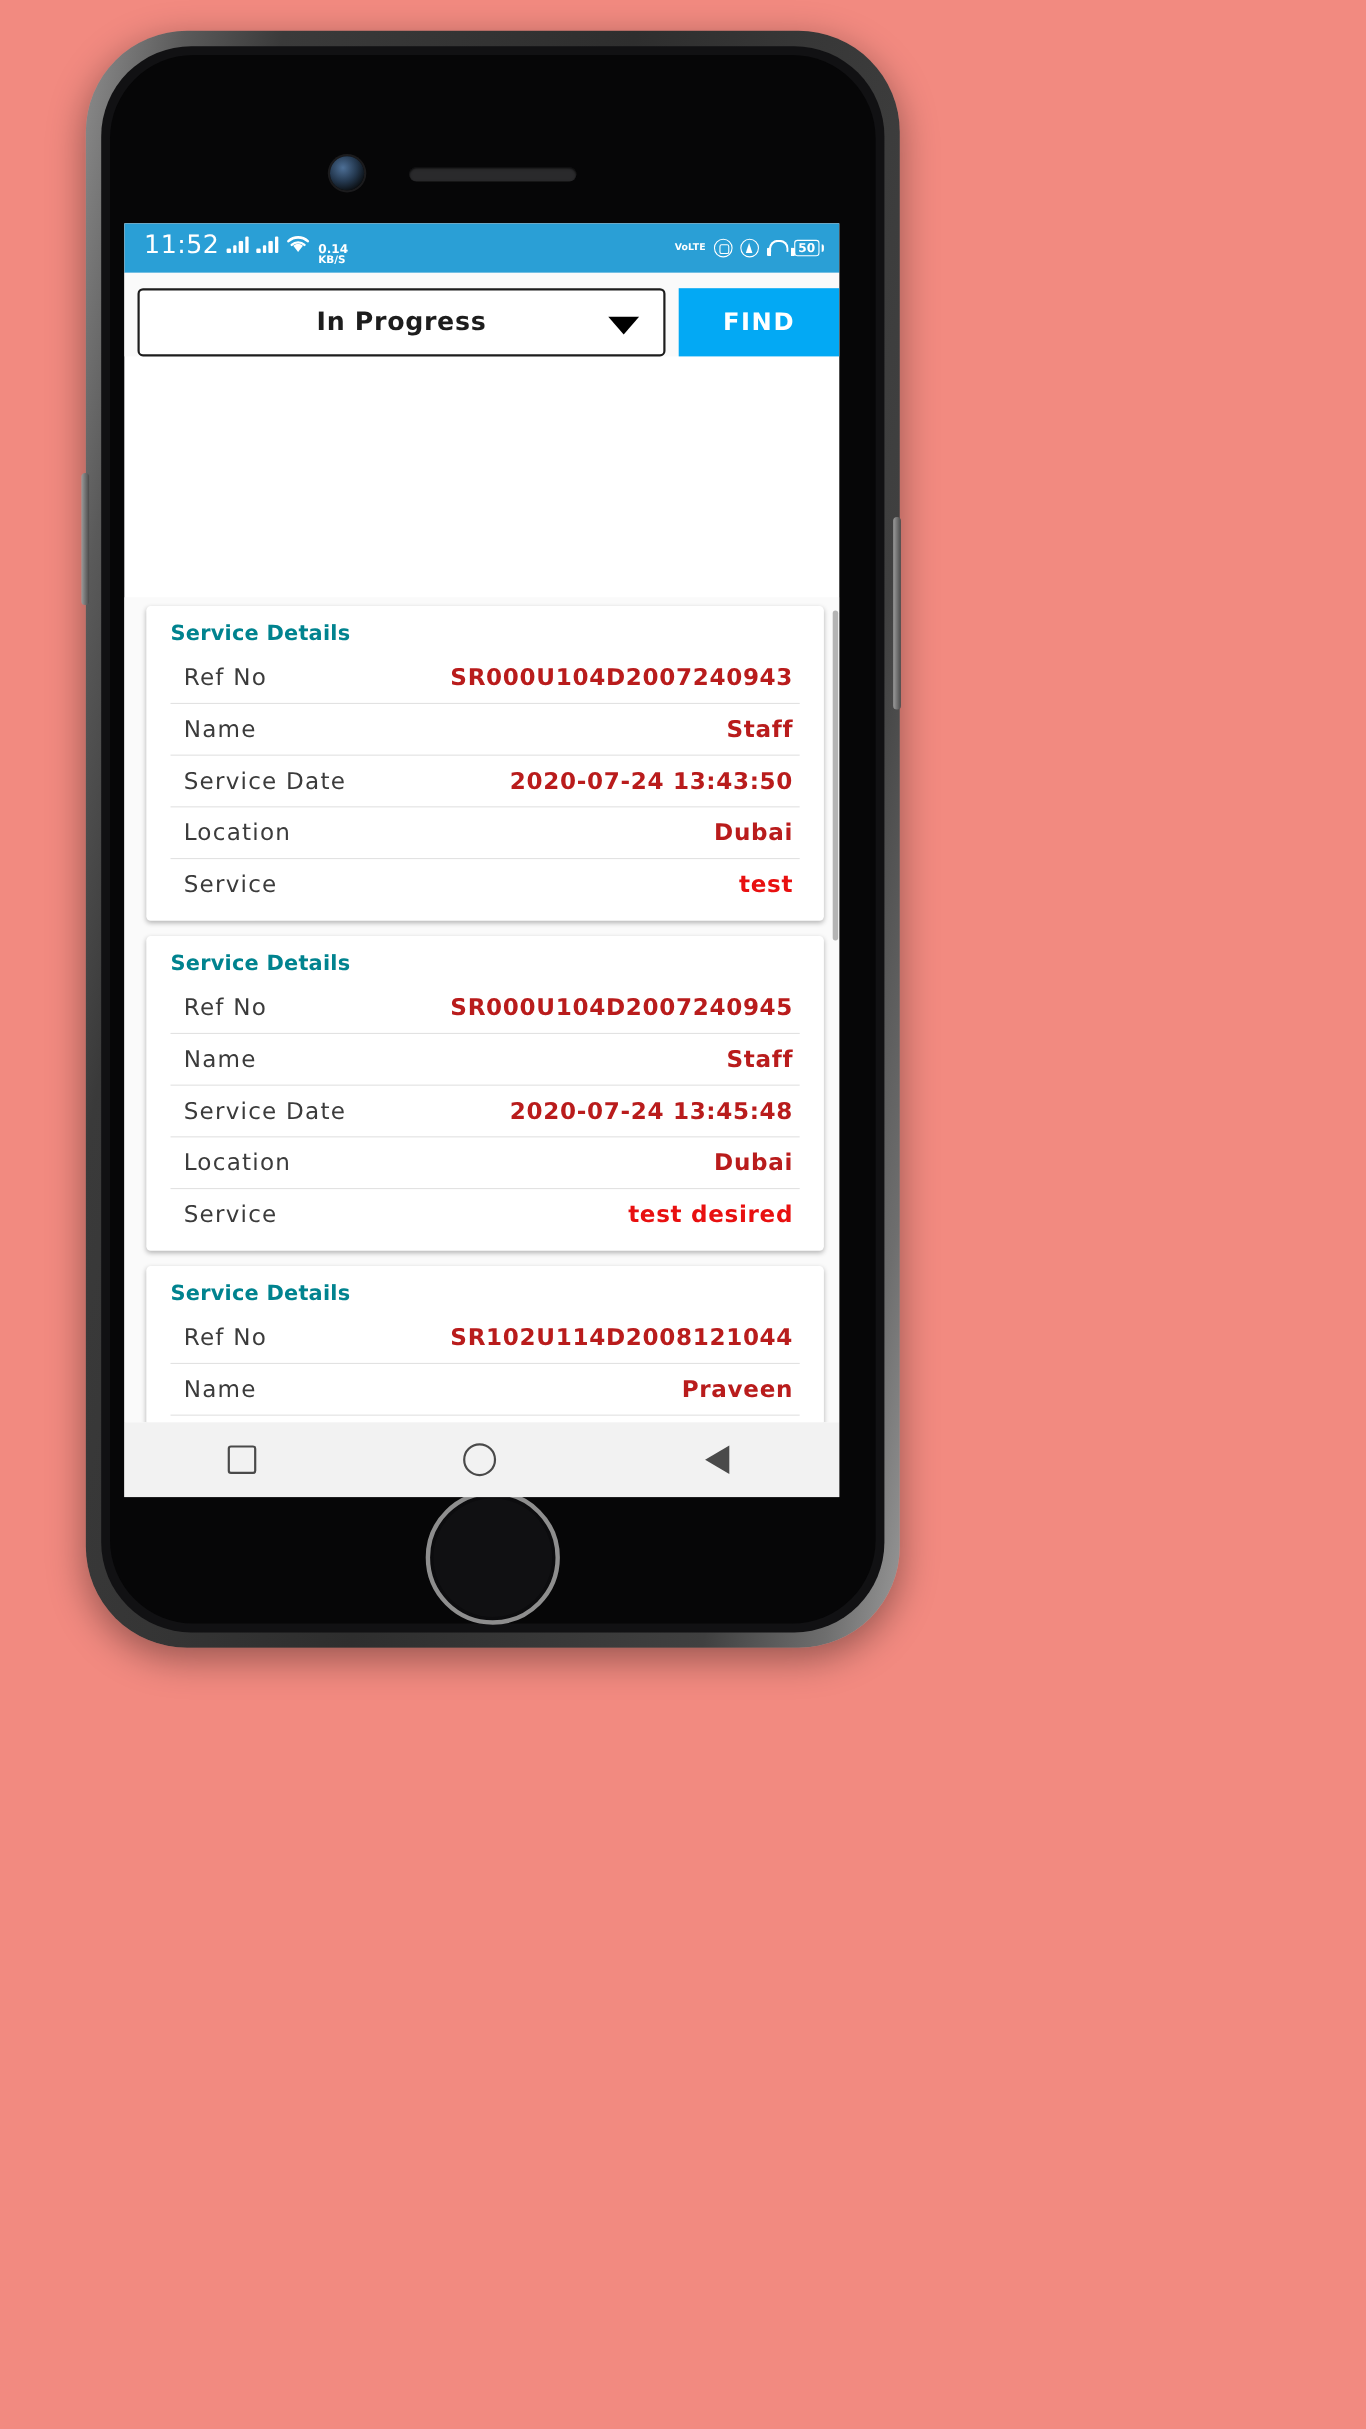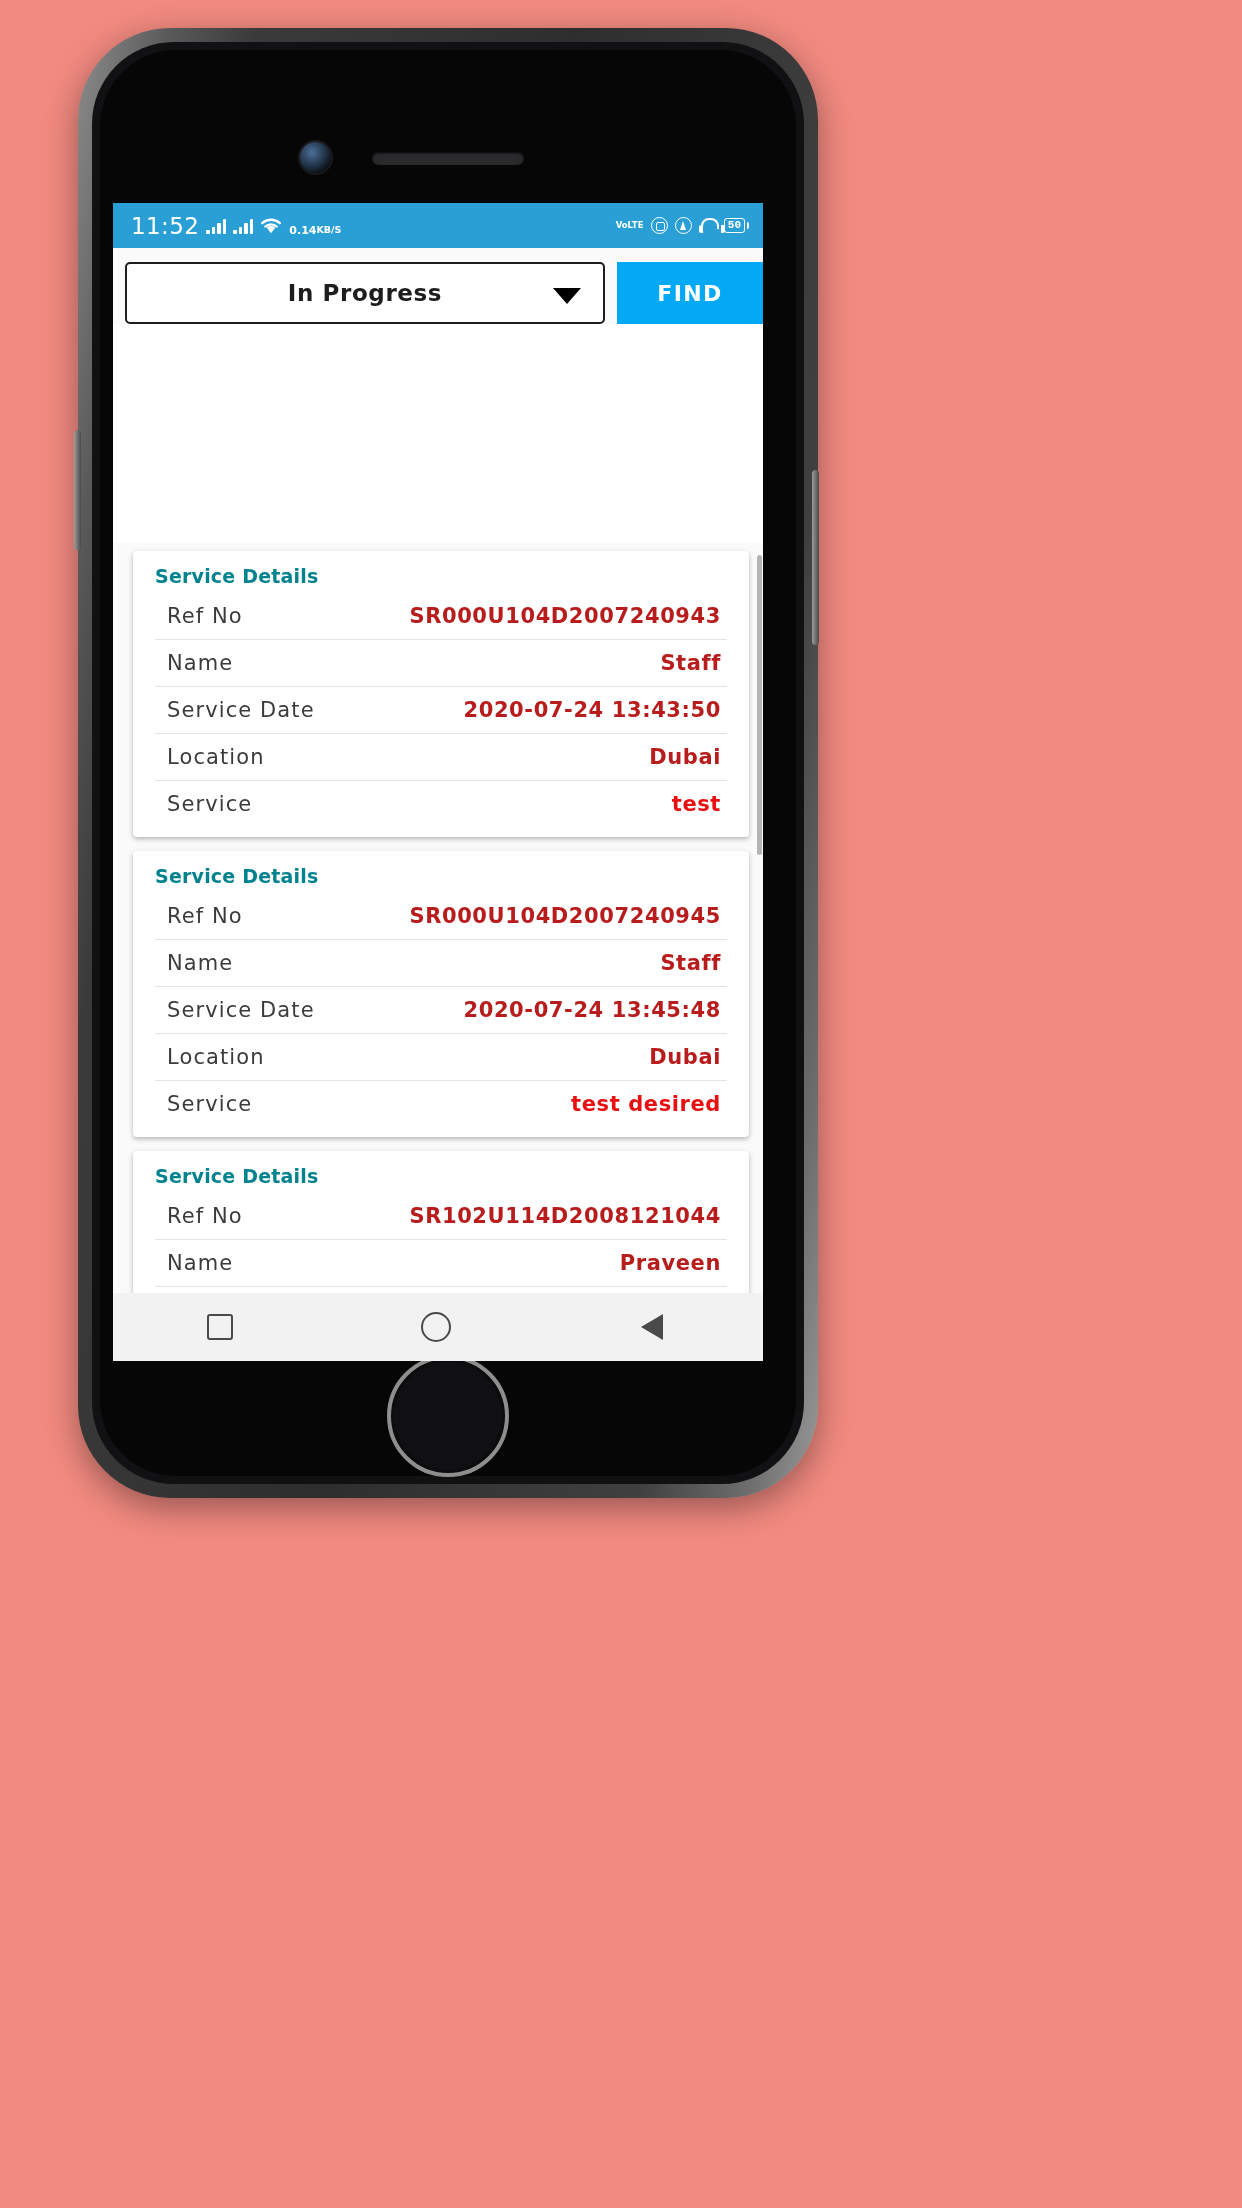--- a/index.html
+++ b/index.html
@@ -71,21 +71,21 @@
     padding: 0 14px 0 18px; color: #fff;
   }
   .sb-left { display: flex; align-items: baseline; gap: 7px; }
   .sb-time { font-size: 23px; font-weight: 500; letter-spacing: .4px; }
   .bars { display: inline-flex; align-items: flex-end; gap: 2px; height: 17px; }
   .bars i { display: block; width: 3.5px; background: #fff; border-radius: 1px; }
   .bars i:nth-child(1){height:4px}.bars i:nth-child(2){height:7px}
   .bars i:nth-child(3){height:11px}.bars i:nth-child(4){height:15px}
   .wifi { position: relative; width: 22px; height: 17px; }
   .wifi svg { position: absolute; bottom: 0; left: 0; }
-  .kbs { display: flex; flex-direction: row; line-height: 1; font-size: 11px; font-weight: 600; justify-content: center; }
+  .kbs { display: flex; flex-direction: column; line-height: 1; font-size: 11px; font-weight: 600; justify-content: center; }
   .kbs span:last-child { font-size: 9.5px; }
   .sb-right { display: flex; align-items: center; gap: 7px; }
   .volte { display: flex; flex-direction: row; line-height: 1; font-size: 8.5px; font-weight: 700; align-items: center; }
   .volte span:last-child { letter-spacing: .2px; }
   .sbicon { width: 17px; height: 17px; position: relative; }
   .sbicon.circle { border: 1.8px solid #fff; border-radius: 50%; }
   .sbicon.circle::after {
     content: ""; position: absolute; left: 50%; top: 50%;
     width: 7px; height: 7px; margin: -3.5px 0 0 -3.5px;
     border: 1.6px solid #fff; border-radius: 2px;
@@ -100,21 +100,21 @@
   .headset { width: 18px; height: 15px; position: relative; }
   .headset::before {
     content: ""; position: absolute; left: 2px; top: 0; width: 14px; height: 9px;
     border: 2px solid #fff; border-bottom: none; border-radius: 8px 8px 0 0;
   }
   .headset::after {
     content: ""; position: absolute; left: 0; top: 7px; width: 18px; height: 8px;
     border-left: 4px solid #fff; border-right: 4px solid #fff; border-radius: 2px;
   }
   .battery {
-    display: flex; align-items: center; gap: 1.5px; font-family: Liberation Mono, monospace;
+    display: flex; align-items: center; gap: 1.5px;
   }
   .batt-body {
     border: 1.8px solid #fff; border-radius: 3px;
     padding: 1px 3px; font-size: 11px; font-weight: 700; line-height: 1;
   }
   .batt-tip { width: 2.5px; height: 7px; background: #fff; border-radius: 0 2px 2px 0; }
 
   
   .appbar {
     height: 76px; background: #03a9f4;

